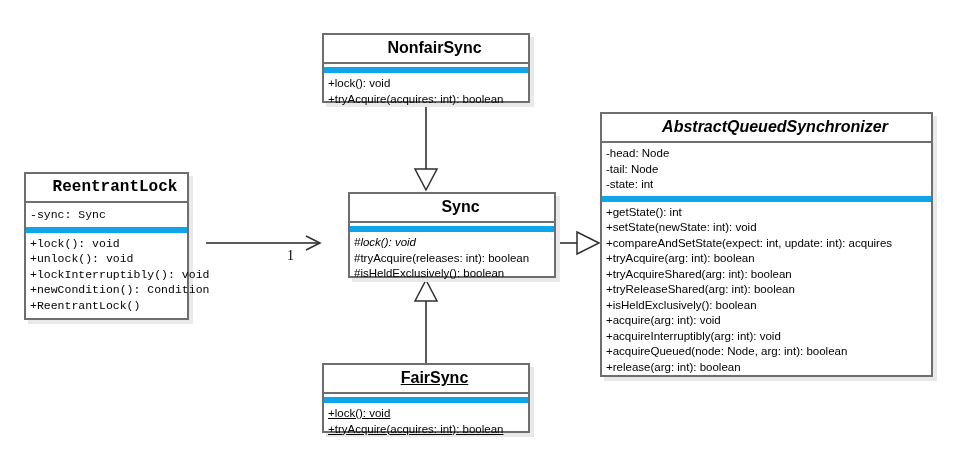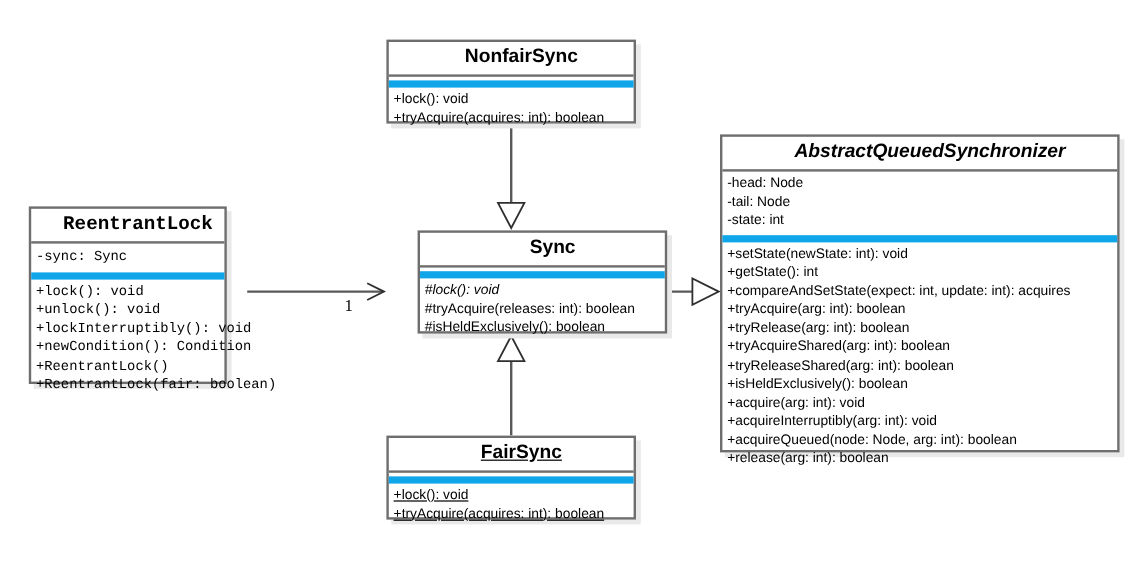--- a/index.html
+++ b/index.html
@@ -89,21 +89,20 @@
     <div class="uml-title">ReentrantLock</div>
     <div class="compartment" style="padding:4px 4px;">
       <div class="member">-sync: Sync</div>
     </div>
     <div class="compartment last">
       <div class="member">+lock(): void</div>
       <div class="member">+unlock(): void</div>
       <div class="member">+lockInterruptibly(): void</div>
       <div class="member">+newCondition(): Condition</div>
       <div class="member">+ReentrantLock()</div>
-      <div class="member">+ReentrantLock(fair: boolean)</div>
     </div>
   </div>
 
   <div class="uml-class" style="left:322px; top:192px; width:208px; height:86px;margin-left:26px;">
     <div class="uml-title">Sync</div>
     <div class="compartment empty"></div>
     <div class="compartment last">
       <div class="member italic">#lock(): void</div>
       <div class="member">#tryAcquire(releases: int): boolean</div>
       <div class="member">#isHeldExclusively(): boolean</div>
@@ -120,25 +119,24 @@
   </div>
 
   <div class="uml-class" style="left:600px; top:112px; width:333px; height:265px;">
     <div class="uml-title italic">AbstractQueuedSynchronizer</div>
     <div class="compartment">
       <div class="member">-head: Node</div>
       <div class="member">-tail: Node</div>
       <div class="member">-state: int</div>
     </div>
     <div class="compartment last">
+      <div class="member">+getState(): int</div>
       <div class="member">+setState(newState: int): void</div>
-      <div class="member">+getState(): int</div>
       <div class="member">+compareAndSetState(expect: int, update: int): acquires</div>
       <div class="member">+tryAcquire(arg: int): boolean</div>
-      <div class="member">+tryRelease(arg: int): boolean</div>
       <div class="member">+tryAcquireShared(arg: int): boolean</div>
       <div class="member">+tryReleaseShared(arg: int): boolean</div>
       <div class="member">+isHeldExclusively(): boolean</div>
       <div class="member">+acquire(arg: int): void</div>
       <div class="member">+acquireInterruptibly(arg: int): void</div>
       <div class="member">+acquireQueued(node: Node, arg: int): boolean</div>
       <div class="member">+release(arg: int): boolean</div>
     </div>
   </div>
 

